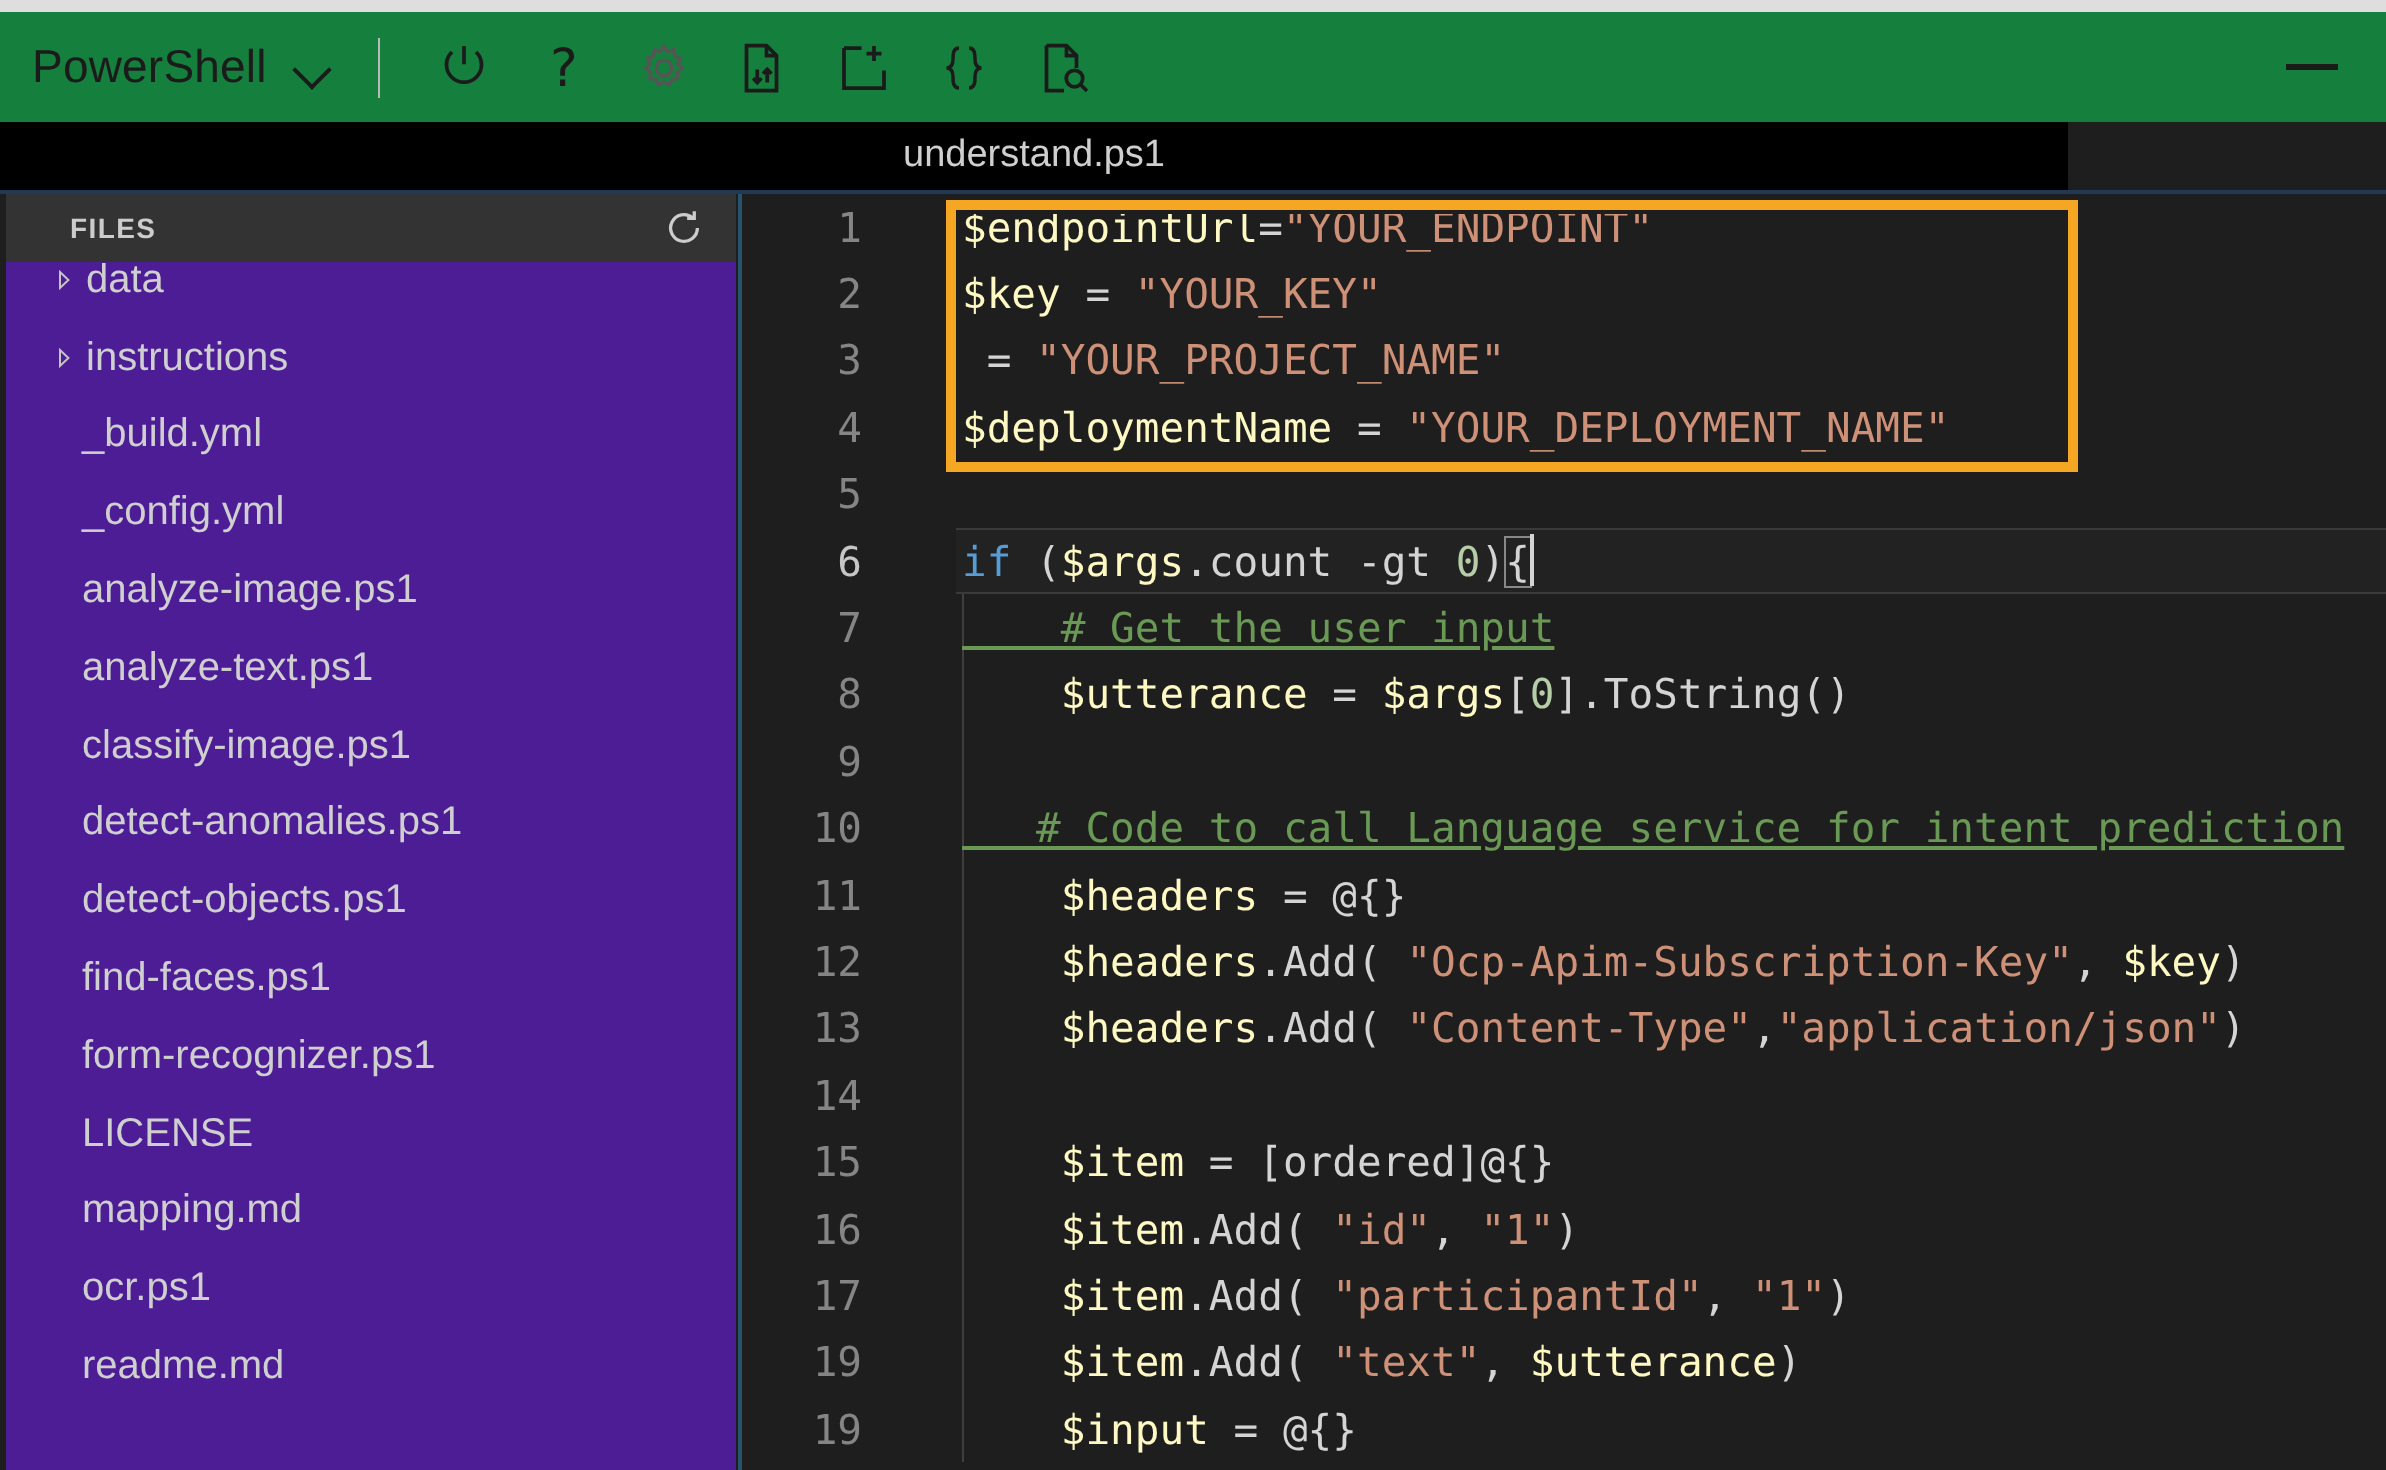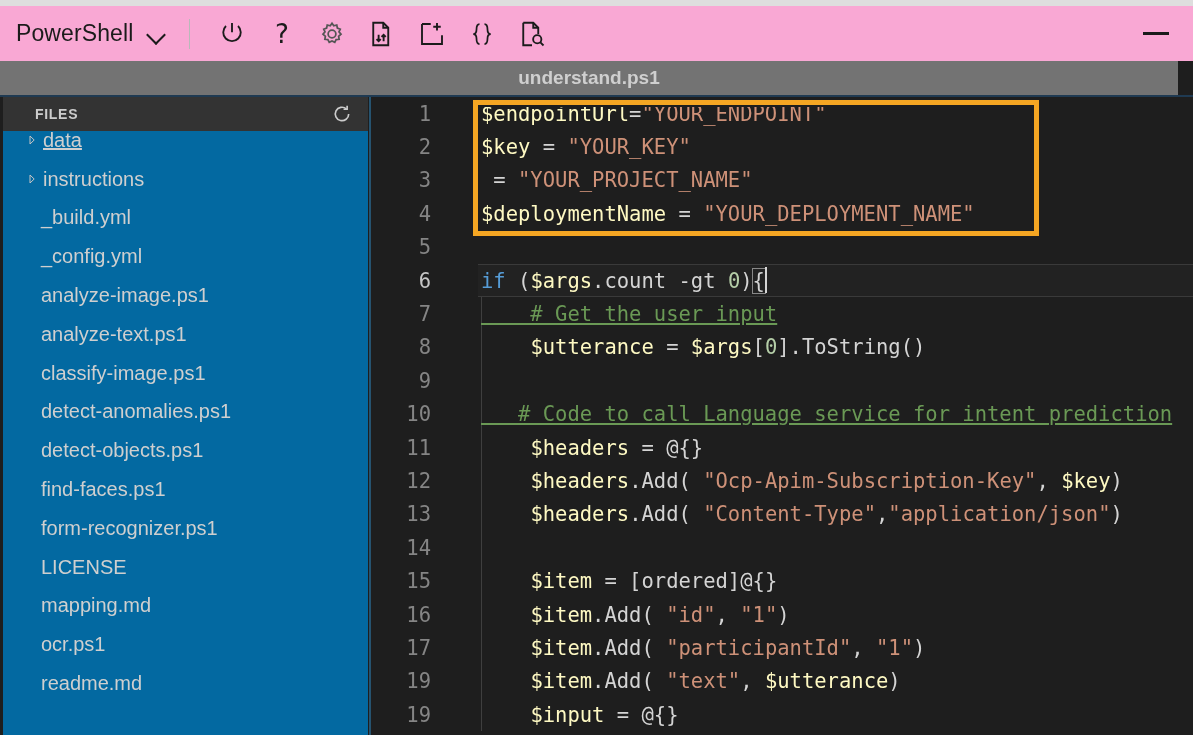--- a/index.html
+++ b/index.html
@@ -12,21 +12,21 @@
 
   
   #top-strip {
     position: absolute; left: 0; top: 0; width: 1193px; height: 6px;
     background: #dedede;
   }
 
   
   #toolbar {
     position: absolute; left: 0; top: 6px; width: 1193px; height: 55px;
-    background: #f9a8d4;
+    background: #15803d;
     display: flex; align-items: center;
   }
   #shell-selector {
     display: flex; align-items: center; gap: 14px;
     margin-left: 16px; cursor: pointer;
   }
   #shell-name {
     font-size: 23px; color: #1b1b1b; letter-spacing: .1px;
   }
   .chev {
@@ -50,42 +50,42 @@
 
   #min-btn {
     position: absolute; right: 14px; top: 50%; transform: translateY(-50%);
     width: 46px; height: 30px; display: flex; align-items: center; justify-content: center;
     cursor: pointer;
   }
   #min-btn .bar { width: 26px; height: 3px; background: #1b1b1b; }
 
   
   #titlebar {
-    position: absolute; left: 0; top: 61px; width: 1178px; height: 34px;
-    background: #737373;
-    display: flex; align-items: center; justify-content: center; font-weight: bold;
+    position: absolute; left: 0; top: 61px; width: 1034px; height: 34px;
+    background: #000000;
+    display: flex; align-items: center; justify-content: center;
   }
   #titlebar-text {
     font-size: 19px; color: #cfcfcf;
   }
 
   
   #workbench {
     position: absolute; left: 0; top: 95px; width: 1193px; height: 640px;
     background: #1e1e1e;
   }
   #top-accent {
     position: absolute; left: 0; top: 0; width: 1193px; height: 2px;
     background: #1f3a52;
   }
 
   
   #sidebar {
     position: absolute; left: 0; top: 2px; width: 368px; height: 638px;
-    background: #0369a1;
+    background: #4c1d95;
     overflow: hidden;
   }
   #sidebar-left-edge {
     position: absolute; left: 0; top: 0; width: 3px; height: 638px;
     background: #1e1e1e;
   }
   #files-header {
     position: absolute; left: 3px; top: 0; width: 365px; height: 34px;
     background: #333333;
     display: flex; align-items: center;
@@ -115,21 +115,21 @@
     position: relative;
   }
   .file-row.folder { padding-left: 20px; }
   .file-row .tri {
     width: 18px; margin-right: 2px;
     display:flex; align-items:center; justify-content:center;
     flex: 0 0 18px;
   }
   .file-row .tri svg { display:block; }
   .file-row .fname { white-space: nowrap; }
-  #file-row-data { margin-top: -10px; text-decoration: underline; }
+  #file-row-data { margin-top: -10px; }
 
   
   #editor {
     position: absolute; left: 371px; top: 2px; width: 822px; height: 638px;
     background: #1e1e1e; overflow: hidden;
   }
   #split-line {
     position: absolute; left: 369px; top: 2px; width: 2px; height: 638px;
     background: #26536f;
   }

